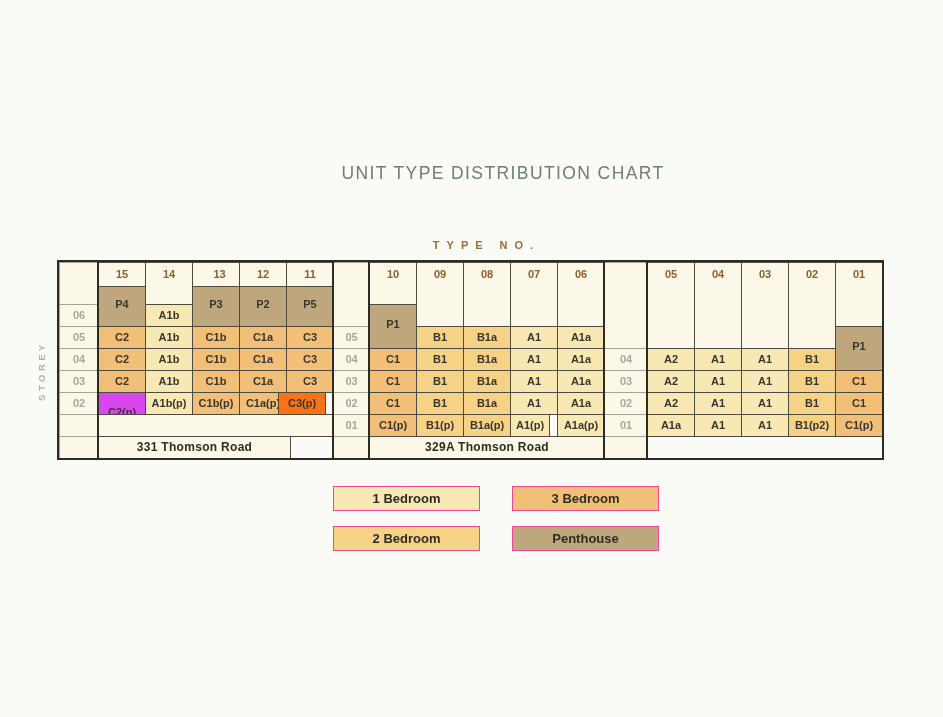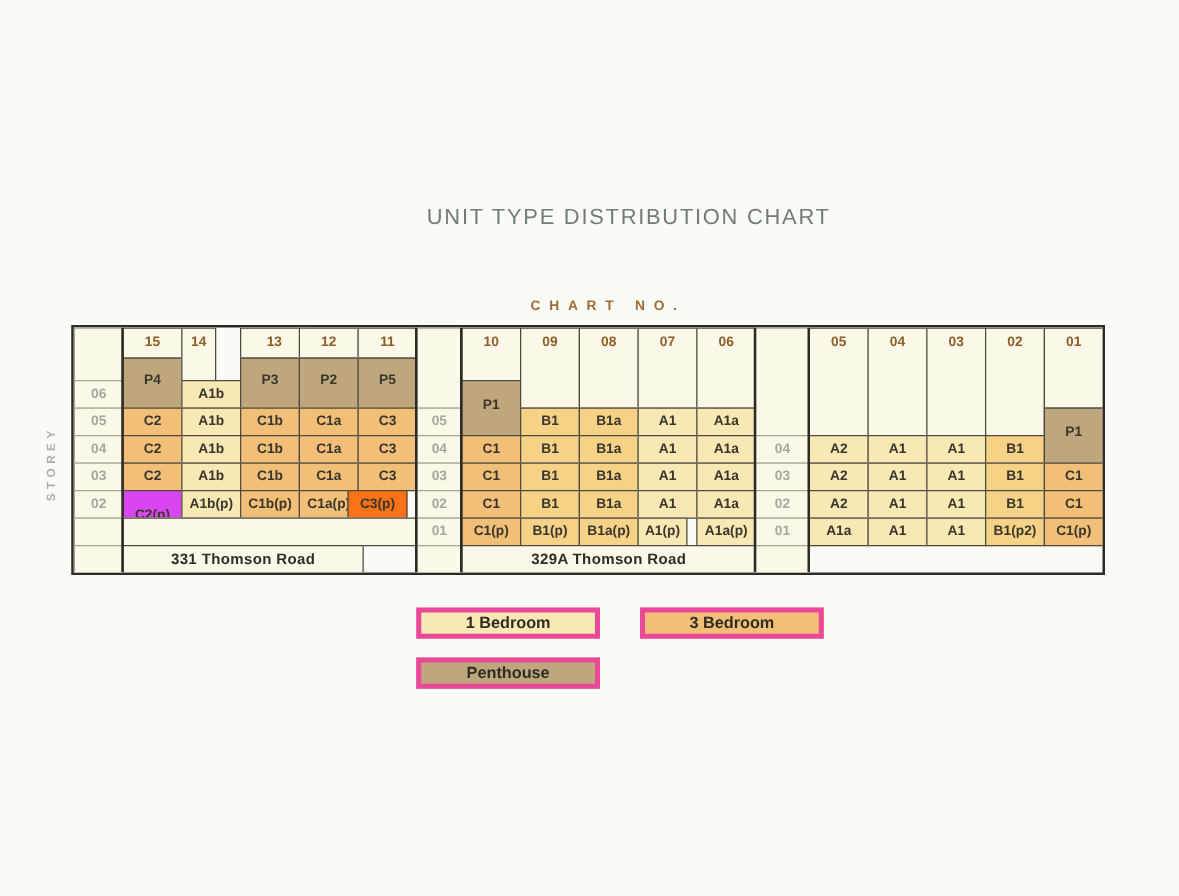--- a/index.html
+++ b/index.html
@@ -36,31 +36,31 @@
   .cell.tall{align-items:center;padding-bottom:4px;}
   .cell.storey{font-weight:600;}
   .cell.road{font-size:12px;letter-spacing:0.3px;}
   .vline{position:absolute;top:0;bottom:0;width:2px;}
   .legend{
     position:absolute;left:333px;top:486px;
     display:grid;grid-template-columns:147px 147px;grid-auto-rows:25px;
     column-gap:32px;row-gap:15px;
   }
   .legend-box{
-    box-sizing:border-box;border:4px solid #ec4899;
-    display:flex;justify-content:center;
+    box-sizing:border-box;border:1px solid #ec4899;
+    display:flex;align-items:center;justify-content:center;
     font-size:13px;font-weight:700;
   }
 </style>
 </head>
 <body style="background: rgb(250, 250, 246);">
 
 <div class="page-title" style="color: rgb(111, 125, 115);">UNIT TYPE DISTRIBUTION CHART</div>
 
-<div class="unit-no-heading" style="color: rgb(156, 108, 53);">CHART NO.</div>
+<div class="unit-no-heading" style="color: rgb(156, 108, 53);">TYPE NO.</div>
 
 <div class="storey-heading" style="color: rgb(178, 175, 167);">STOREY</div>
 
 <div class="unit-grid" style="border-color: rgb(46, 43, 36);">
     <div class="cell" style="left: 0px; top: 0px; width: 40px; height: 43px; background: rgb(251, 248, 234); border-color: rgb(167, 162, 150); color: rgb(58, 54, 44);"></div>
     <div class="cell storey" style="left: 0px; top: 42px; width: 40px; height: 23px; background: rgb(251, 248, 234); border-color: rgb(167, 162, 150); color: rgb(168, 166, 158);">
       <span>06</span>
     </div>
     <div class="cell storey" style="left: 0px; top: 64px; width: 40px; height: 23px; background: rgb(251, 248, 234); border-color: rgb(167, 162, 150); color: rgb(168, 166, 158);">
       <span>05</span>
@@ -87,21 +87,21 @@
     </div>
     <div class="cell" style="left: 39px; top: 86px; width: 48px; height: 23px; background: rgb(241, 191, 119); border-color: rgb(79, 74, 64); color: rgb(58, 54, 44);">
       <span>C2</span>
     </div>
     <div class="cell" style="left: 39px; top: 108px; width: 48px; height: 23px; background: rgb(241, 191, 119); border-color: rgb(79, 74, 64); color: rgb(58, 54, 44);">
       <span>C2</span>
     </div>
     <div class="cell" style="left: 39px; top: 130px; width: 48px; height: 40px; background: #d946ef; border-color: rgb(79, 74, 64); color: rgb(58, 54, 44);">
       <span>C2(p)</span>
     </div>
-    <div class="cell hdr" style="left: 86px; top: 0px; width: 28px; height: 43px; background: rgb(251, 248, 234); border-color: rgb(79, 74, 64); color: rgb(141, 95, 38);">
+    <div class="cell hdr" style="left: 86px; top: 0px; width: 48px; height: 43px; background: rgb(251, 248, 234); border-color: rgb(79, 74, 64); color: rgb(141, 95, 38);">
       <span>14</span>
     </div>
     <div class="cell" style="left: 86px; top: 42px; width: 48px; height: 23px; background: rgb(248, 232, 180); border-color: rgb(79, 74, 64); color: rgb(58, 54, 44);">
       <span>A1b</span>
     </div>
     <div class="cell" style="left: 86px; top: 64px; width: 48px; height: 23px; background: rgb(248, 232, 180); border-color: rgb(79, 74, 64); color: rgb(58, 54, 44);">
       <span>A1b</span>
     </div>
     <div class="cell" style="left: 86px; top: 86px; width: 48px; height: 23px; background: rgb(248, 232, 180); border-color: rgb(79, 74, 64); color: rgb(58, 54, 44);">
       <span>A1b</span>
@@ -376,16 +376,19 @@
     <div class="vline" style="left: 587px; background: rgb(46, 43, 36);"></div>
   </div>
 
 <div class="legend">
     <div class="legend-box" style="background: rgb(248, 232, 180); color: rgb(47, 44, 36);">
       <span>1 Bedroom</span>
     </div>
     <div class="legend-box" style="background: rgb(241, 191, 119); color: rgb(47, 44, 36);">
       <span>3 Bedroom</span>
     </div>
+    <div class="legend-box" style="background: rgb(245, 210, 133); color: rgb(47, 44, 36);">
+      <span>2 Bedroom</span>
+    </div>
     <div class="legend-box" style="background: rgb(191, 167, 125); color: rgb(47, 44, 36);">
       <span>Penthouse</span>
     </div>
   </div>
 
 </body></html>

